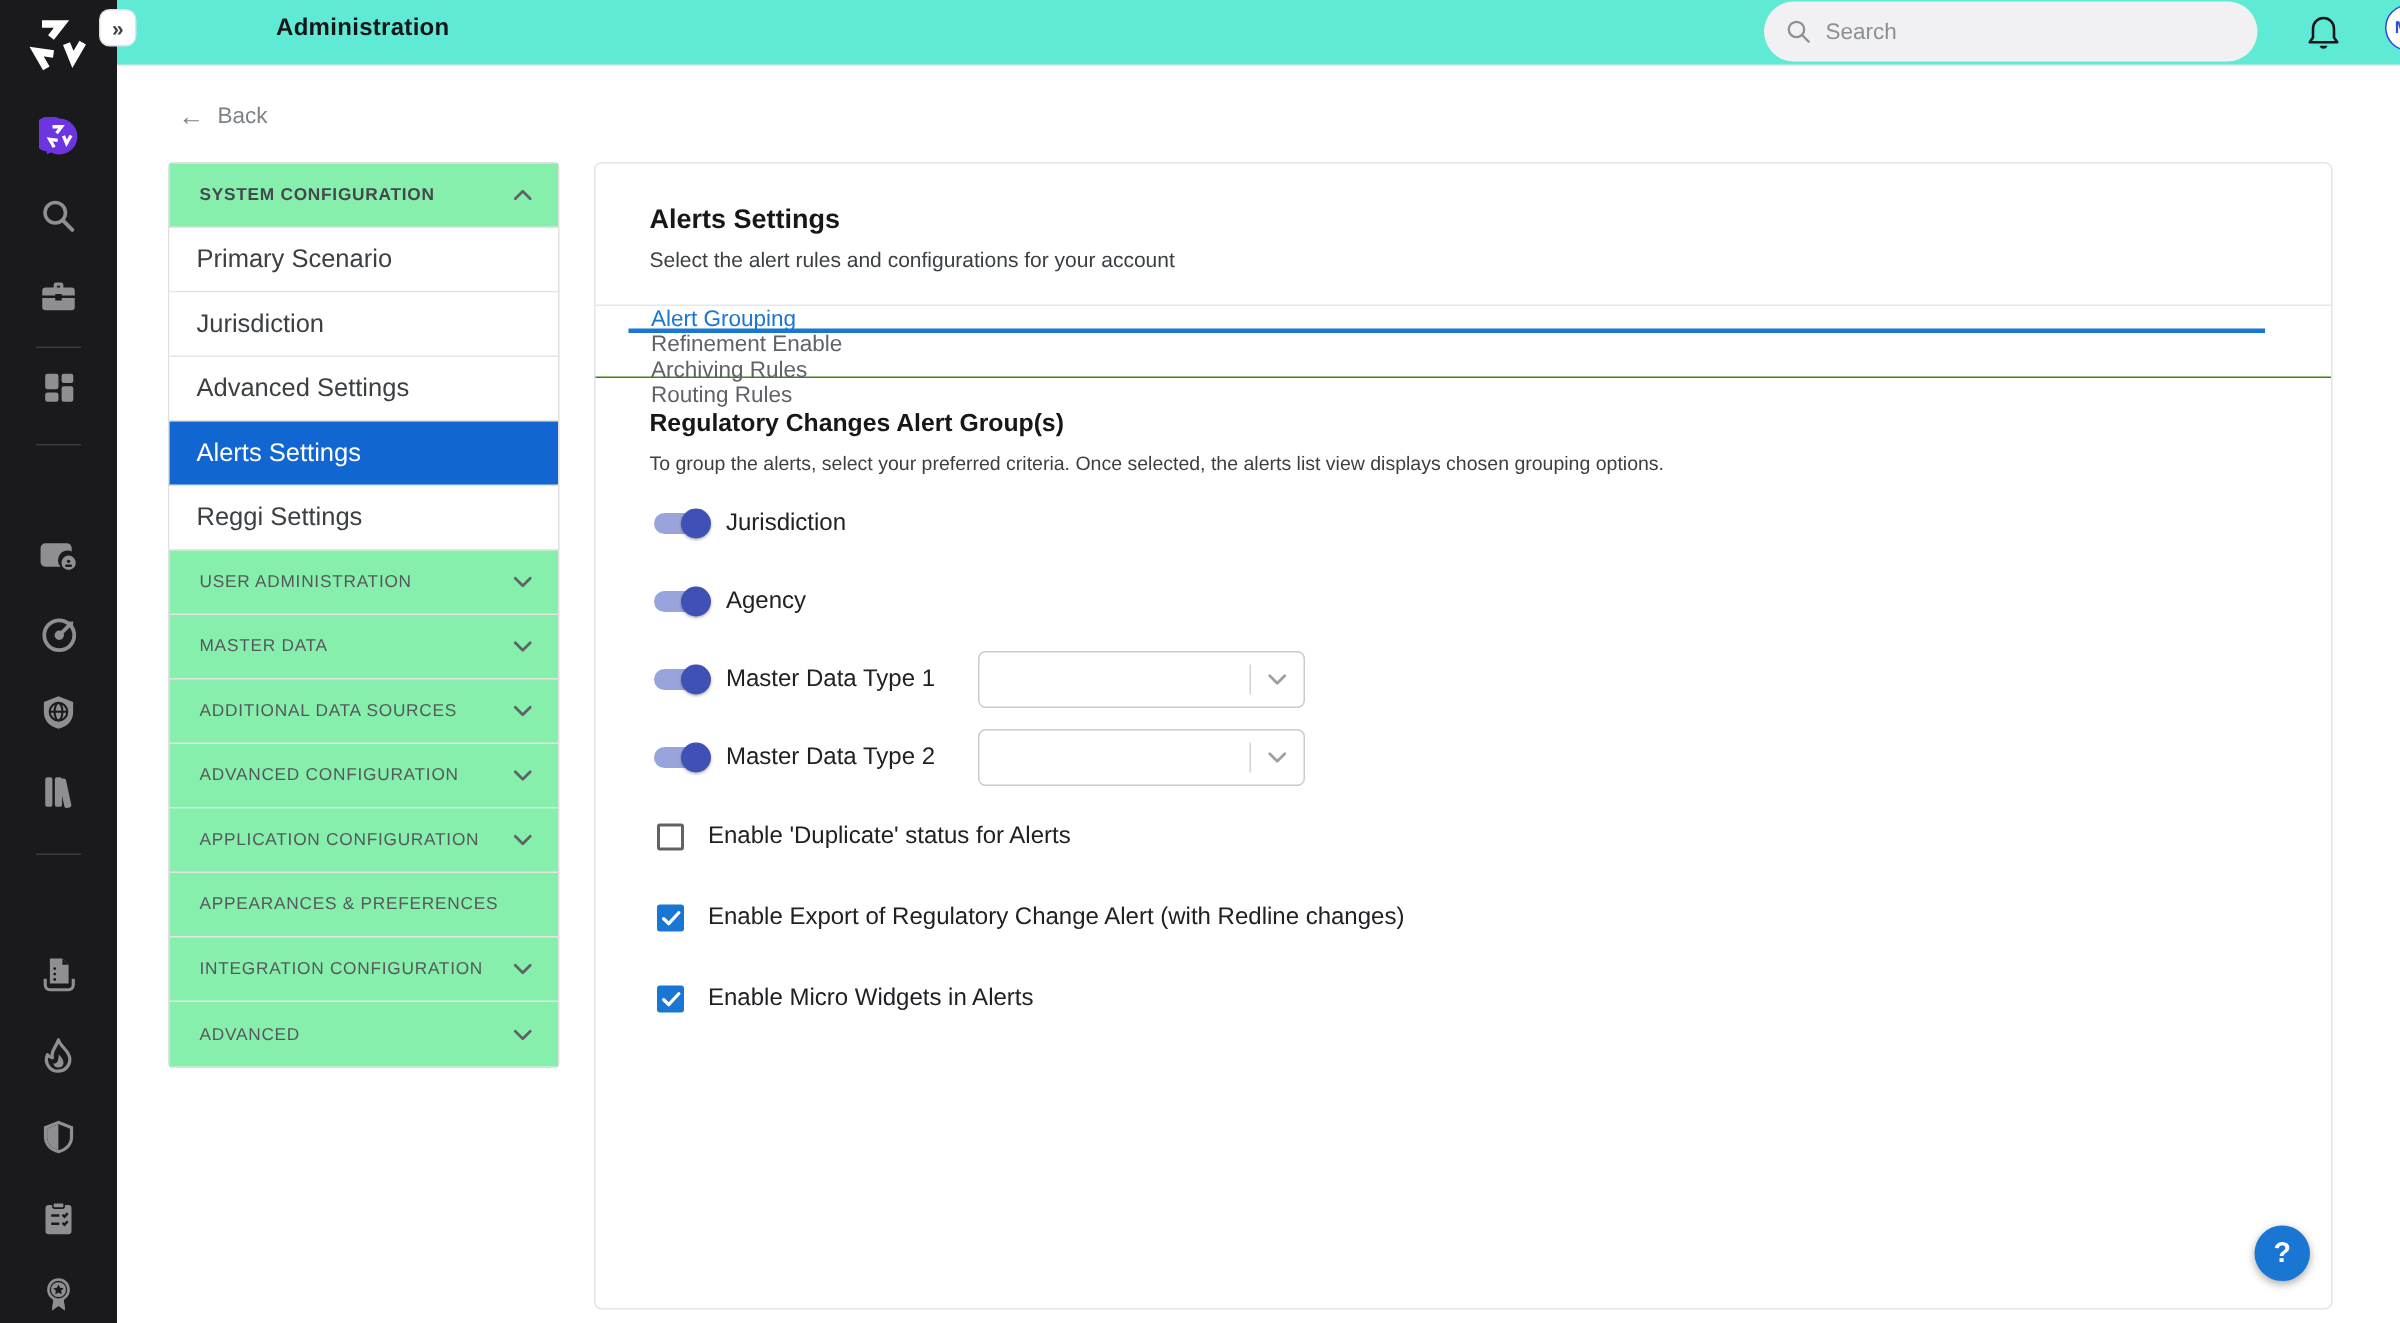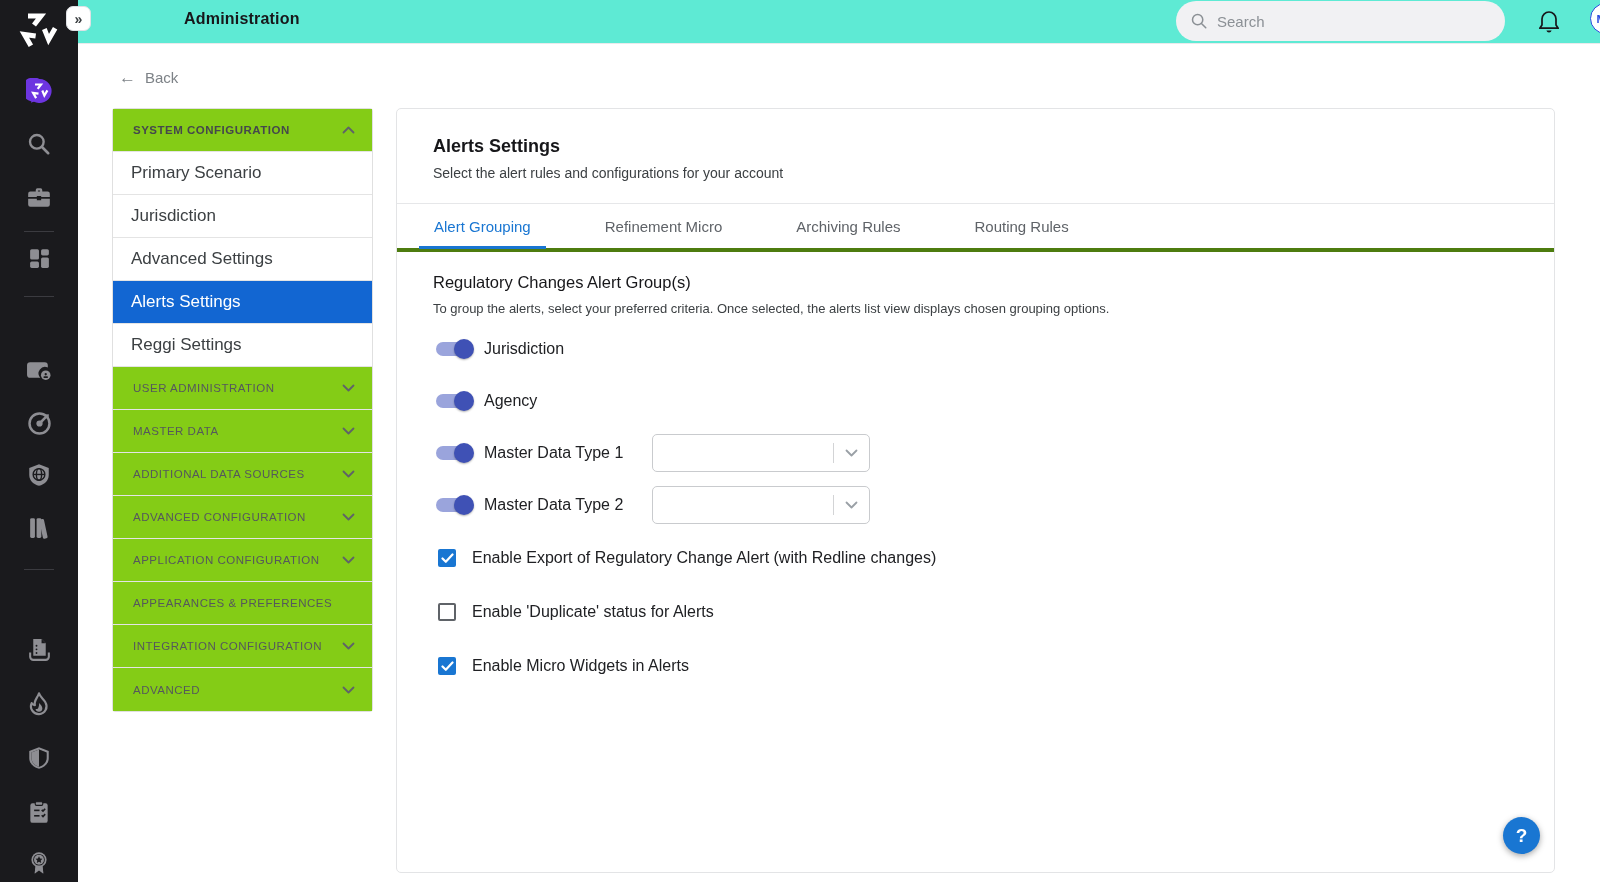--- a/index.html
+++ b/index.html
@@ -31,44 +31,44 @@
     display:flex; align-items:center; justify-content:center; font-size:11.5px; font-weight:700; color:#2b4adf; background:#fff; cursor:pointer; }
 
   
   .back-link { position:absolute; left:119px; top:69px; display:flex; align-items:center; gap:9px;
     color:#7d8287; font-size:15px; cursor:pointer; }
   .back-arrow { font-size:17px; line-height:1; }
 
   
   .menu { position:absolute; left:112px; top:108px; width:261px; background:#fff;
     border:1px solid #e0e0e0; border-radius:3px; }
-  .menu-header { height:43px; background:#84cc16; border-bottom:1px solid #e4e4e4;
+  .menu-header { height:43px; background:#86efac; border-bottom:1px solid #e4e4e4;
     display:flex; align-items:center; justify-content:space-between; padding:0 17px 0 20px; cursor:pointer; }
   .menu-header:last-child { border-bottom:none; }
   .menu-header .mh-label { font-size:11.5px; letter-spacing:.5px; color:#55585c; }
   .menu-header.expanded .mh-label { font-weight:700; color:#45484c; }
   .menu-item { height:43px; background:#fff; border-bottom:1px solid #e4e4e4; display:flex; align-items:center;
     padding-left:18px; font-size:17px; color:#3c4043; cursor:pointer; }
   .menu-item.selected { background:#1266d2; color:#fff; }
 
   
   .card { position:absolute; left:396px; top:108px; width:1159px; height:765px; background:#fff;
     border:1px solid #e3e4e6; border-radius:5px; }
   .card-header { padding:27px 36px 22px; border-bottom:1px solid #e6e7e9; }
   .card-title { font-size:18px; font-weight:700; color:#17171a; }
   .card-subtitle { font-size:14px; color:#3c4043; margin-top:8px; }
 
-  .tabs { display:flex; height:48px; border-bottom:4px solid #4d7c0f; padding-left:22px; }
+  .tabs { display:flex; height:48px; border-bottom:1px solid #4d7c0f; padding-left:22px;flex-direction:column; }
   .tab { position:relative; display:flex; align-items:center; padding:0 15px; margin-right:44px;
     font-size:15px; color:#5f6368; cursor:pointer; white-space:nowrap; }
   .tab.active { color:#1976d2; }
   .tab.active::after { content:""; position:absolute; left:0; right:0; bottom:-1px; height:3px; background:#1976d2; }
 
   .card-body { padding:21px 36px 0; position:relative; }
-  .section-title { font-size:16.5px; font-weight:400; color:#17171a; }
+  .section-title { font-size:16.5px; font-weight:700; color:#17171a; }
   .section-desc { font-size:13px; color:#3c4043; margin-top:9px; }
 
   .toggle-rows { margin-top:8px; }
   .toggle-row { display:flex; align-items:center; min-height:38px; margin-top:14px; }
   .switch { position:relative; width:34px; height:14px; border-radius:7px; background:#9aa4dc; margin-left:3px; cursor:pointer; flex:0 0 auto; }
   .switch .knob { position:absolute; right:-4px; top:-3px; width:20px; height:20px; border-radius:50%; background:#3f51b5;
     box-shadow:0 1px 2px rgba(0,0,0,.3); }
   .toggle-label { font-size:16px; color:#202124; margin-left:14px; min-width:164px; }
   .dropdown { width:218px; height:38px; border:1px solid #c9cbce; border-radius:5px; background:#fff; margin-left:4px;
     display:flex; align-items:center; justify-content:flex-end; padding-right:11px; gap:11px; cursor:pointer; }
@@ -333,21 +333,21 @@
     </div>
   </div>
 
 <div class="card">
   <div class="card-header">
     <div class="card-title">Alerts Settings</div>
     <div class="card-subtitle">Select the alert rules and configurations for your account</div>
   </div>
   <div class="tabs" id="tabs">
       <div class="tab active">Alert Grouping</div>
-      <div class="tab">Refinement Micro</div>
+      <div class="tab">Refinement Enable</div>
       <div class="tab">Archiving Rules</div>
       <div class="tab">Routing Rules</div>
     </div>
   <div class="card-body">
     <div class="section-title">Regulatory Changes Alert Group(s)</div>
     <div class="section-desc">To group the alerts, select your preferred criteria. Once selected, the alerts list view displays chosen grouping options.</div>
     <div class="toggle-rows" id="toggle-rows">
         <div class="toggle-row">
           <div class="switch">
             <div class="knob"></div>
@@ -386,35 +386,35 @@
             <span style="display:flex">
               <svg width="13" height="8" viewBox="0 0 13 8">
                 <polyline points="1.5,1.5 6.5,6.5 11.5,1.5" fill="none" stroke="#9aa0a6" stroke-width="1.8" stroke-linecap="round" stroke-linejoin="round"></polyline>
               </svg>
             </span>
           </div>
         </div>
       </div>
     <div class="check-rows" id="check-rows">
         <div class="check-row">
-          <div class="checkbox checked">
-            <svg width="13" height="11" viewBox="0 0 13 11">
-              <polyline points="1.5,5.5 4.8,8.8 11.5,1.5" fill="none" stroke="#fff" stroke-width="2.2" stroke-linecap="round" stroke-linejoin="round"></polyline>
-            </svg>
-          </div>
-          <span class="check-label">Enable Export of Regulatory Change Alert (with Redline changes)</span>
-        </div>
-        <div class="check-row">
           <div class="checkbox unchecked"></div>
           <span class="check-label">Enable 'Duplicate' status for Alerts</span>
         </div>
         <div class="check-row">
           <div class="checkbox checked">
             <svg width="13" height="11" viewBox="0 0 13 11">
               <polyline points="1.5,5.5 4.8,8.8 11.5,1.5" fill="none" stroke="#fff" stroke-width="2.2" stroke-linecap="round" stroke-linejoin="round"></polyline>
             </svg>
           </div>
+          <span class="check-label">Enable Export of Regulatory Change Alert (with Redline changes)</span>
+        </div>
+        <div class="check-row">
+          <div class="checkbox checked">
+            <svg width="13" height="11" viewBox="0 0 13 11">
+              <polyline points="1.5,5.5 4.8,8.8 11.5,1.5" fill="none" stroke="#fff" stroke-width="2.2" stroke-linecap="round" stroke-linejoin="round"></polyline>
+            </svg>
+          </div>
           <span class="check-label">Enable Micro Widgets in Alerts</span>
         </div>
       </div>
   </div>
   <div class="help-fab">?</div>
 </div>
 
 </body></html>

